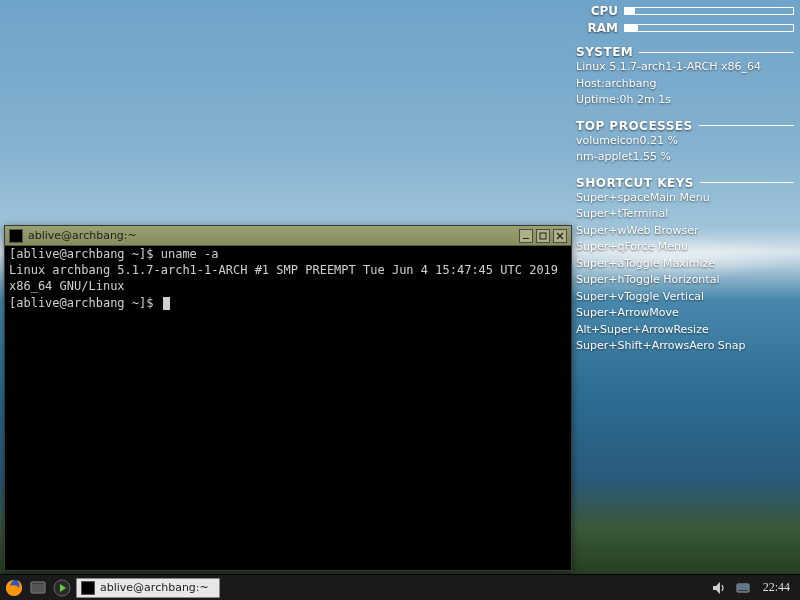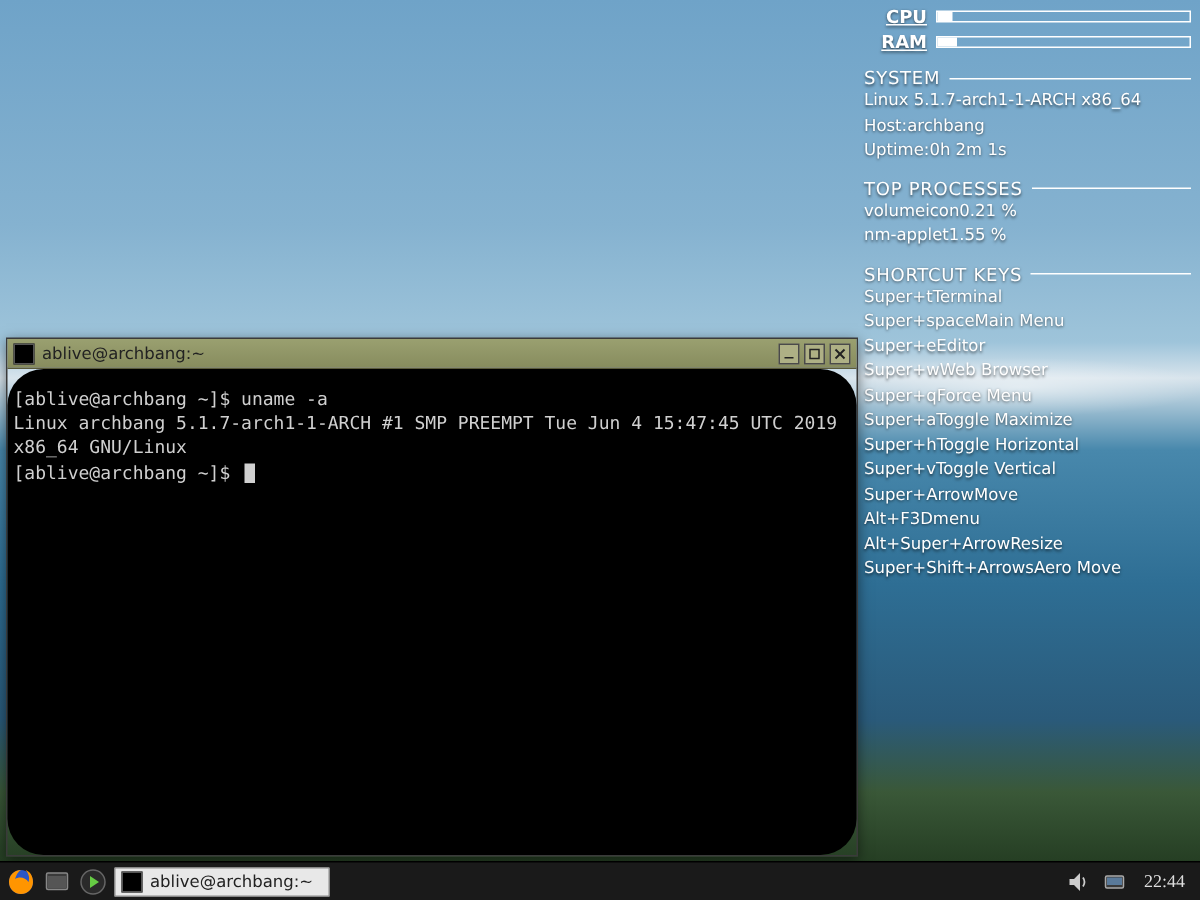--- a/index.html
+++ b/index.html
@@ -27,28 +27,28 @@
 }
 
 
 .conky {
   position: absolute; top: 4px; right: 6px;
   width: 218px;
   color: #fff;
   font-size: 11px;
   text-shadow: 0 1px 2px rgba(0,0,0,0.6);
 }
-.conky .bars { text-align: right; text-decoration: underline; }
+.conky .bars { text-align: right; }
 .bar-row { display: flex; align-items: center; justify-content: flex-end; margin-bottom: 3px; gap: 6px; }
 .bar-row .lbl { font-weight: bold; font-size: 12px; }
 .bar { width: 170px; height: 8px; border: 1px solid #fff; position: relative; }
 .bar .fill { position: absolute; left: 0; top: 0; bottom: 0; background: #fff; }
 .section { margin-top: 10px; }
 .section h3 {
-  font-size: 12px; font-weight: normal; letter-spacing: 0.5px;
+  font-size: 12px; font-weight: bold; letter-spacing: 0.5px;
   display: flex; align-items: center; gap: 6px;
 }
 .section h3::after {
   content: ""; flex: 1; height: 1px; background: #fff;
 }
 .kv { display: flex; justify-content: flex-start; line-height: 1.5; }
 
 
 .term-window {
   position: absolute; left: 4px; top: 225px;
@@ -72,23 +72,23 @@
 .wbtn {
   width: 14px; height: 14px; background: #aeb085;
   border: 1px solid #4a4a4a;
   display: flex; align-items: center; justify-content: center;
   font-size: 10px; line-height: 1; cursor: pointer;
   color: #222;
 }
 .term-body {
   flex: 1; background: #000; color: #d0d0d0;
   font-family: "DejaVu Sans Mono", monospace;
-  font-size: 12px; padding: 12px 4px;
+  font-size: 12px; padding: 0 4px;
   line-height: 1.35;
-  white-space: pre-wrap; word-break: break-all; border-radius: 24px;
+  white-space: pre-wrap; word-break: break-all;
 }
 .cursor { display:inline-block; width:7px; height:13px; background:#d0d0d0; vertical-align:text-bottom; margin-left:2px;}
 
 
 .taskbar {
   position: absolute; left: 0; right: 0; bottom: 0;
   height: 26px; background: #1a1a1a;
   border-top: 1px solid #000;
   display: flex; align-items: center;
   padding: 0 4px; gap: 4px;
@@ -159,32 +159,28 @@
           <span>nm-applet</span>
           <span>1.55 %</span>
         </div>
       </div>
   </div>
 
   <div class="section">
     <h3>SHORTCUT KEYS</h3>
     <div id="shortcut-list">
         <div class="kv">
+          <span>Super+space</span>
+          <span>Main Menu</span>
+        </div>
+        <div class="kv">
           <span>Super+t</span>
           <span>Terminal</span>
         </div>
         <div class="kv">
-          <span>Super+space</span>
-          <span>Main Menu</span>
-        </div>
-        <div class="kv">
-          <span>Super+e</span>
-          <span>Editor</span>
-        </div>
-        <div class="kv">
           <span>Super+w</span>
           <span>Web Browser</span>
         </div>
         <div class="kv">
           <span>Super+q</span>
           <span>Force Menu</span>
         </div>
         <div class="kv">
           <span>Super+a</span>
           <span>Toggle Maximize</span>
@@ -195,30 +191,26 @@
         </div>
         <div class="kv">
           <span>Super+v</span>
           <span>Toggle Vertical</span>
         </div>
         <div class="kv">
           <span>Super+Arrow</span>
           <span>Move</span>
         </div>
         <div class="kv">
-          <span>Alt+F3</span>
-          <span>Dmenu</span>
-        </div>
-        <div class="kv">
           <span>Alt+Super+Arrow</span>
           <span>Resize</span>
         </div>
         <div class="kv">
           <span>Super+Shift+Arrows</span>
-          <span>Aero Move</span>
+          <span>Aero Snap</span>
         </div>
       </div>
   </div>
 </div>
 
 <div class="term-window">
   <div class="titlebar">
     <span class="ticon"></span>
     <span class="title">ablive@archbang:~</span>
     <div class="wbtns">

